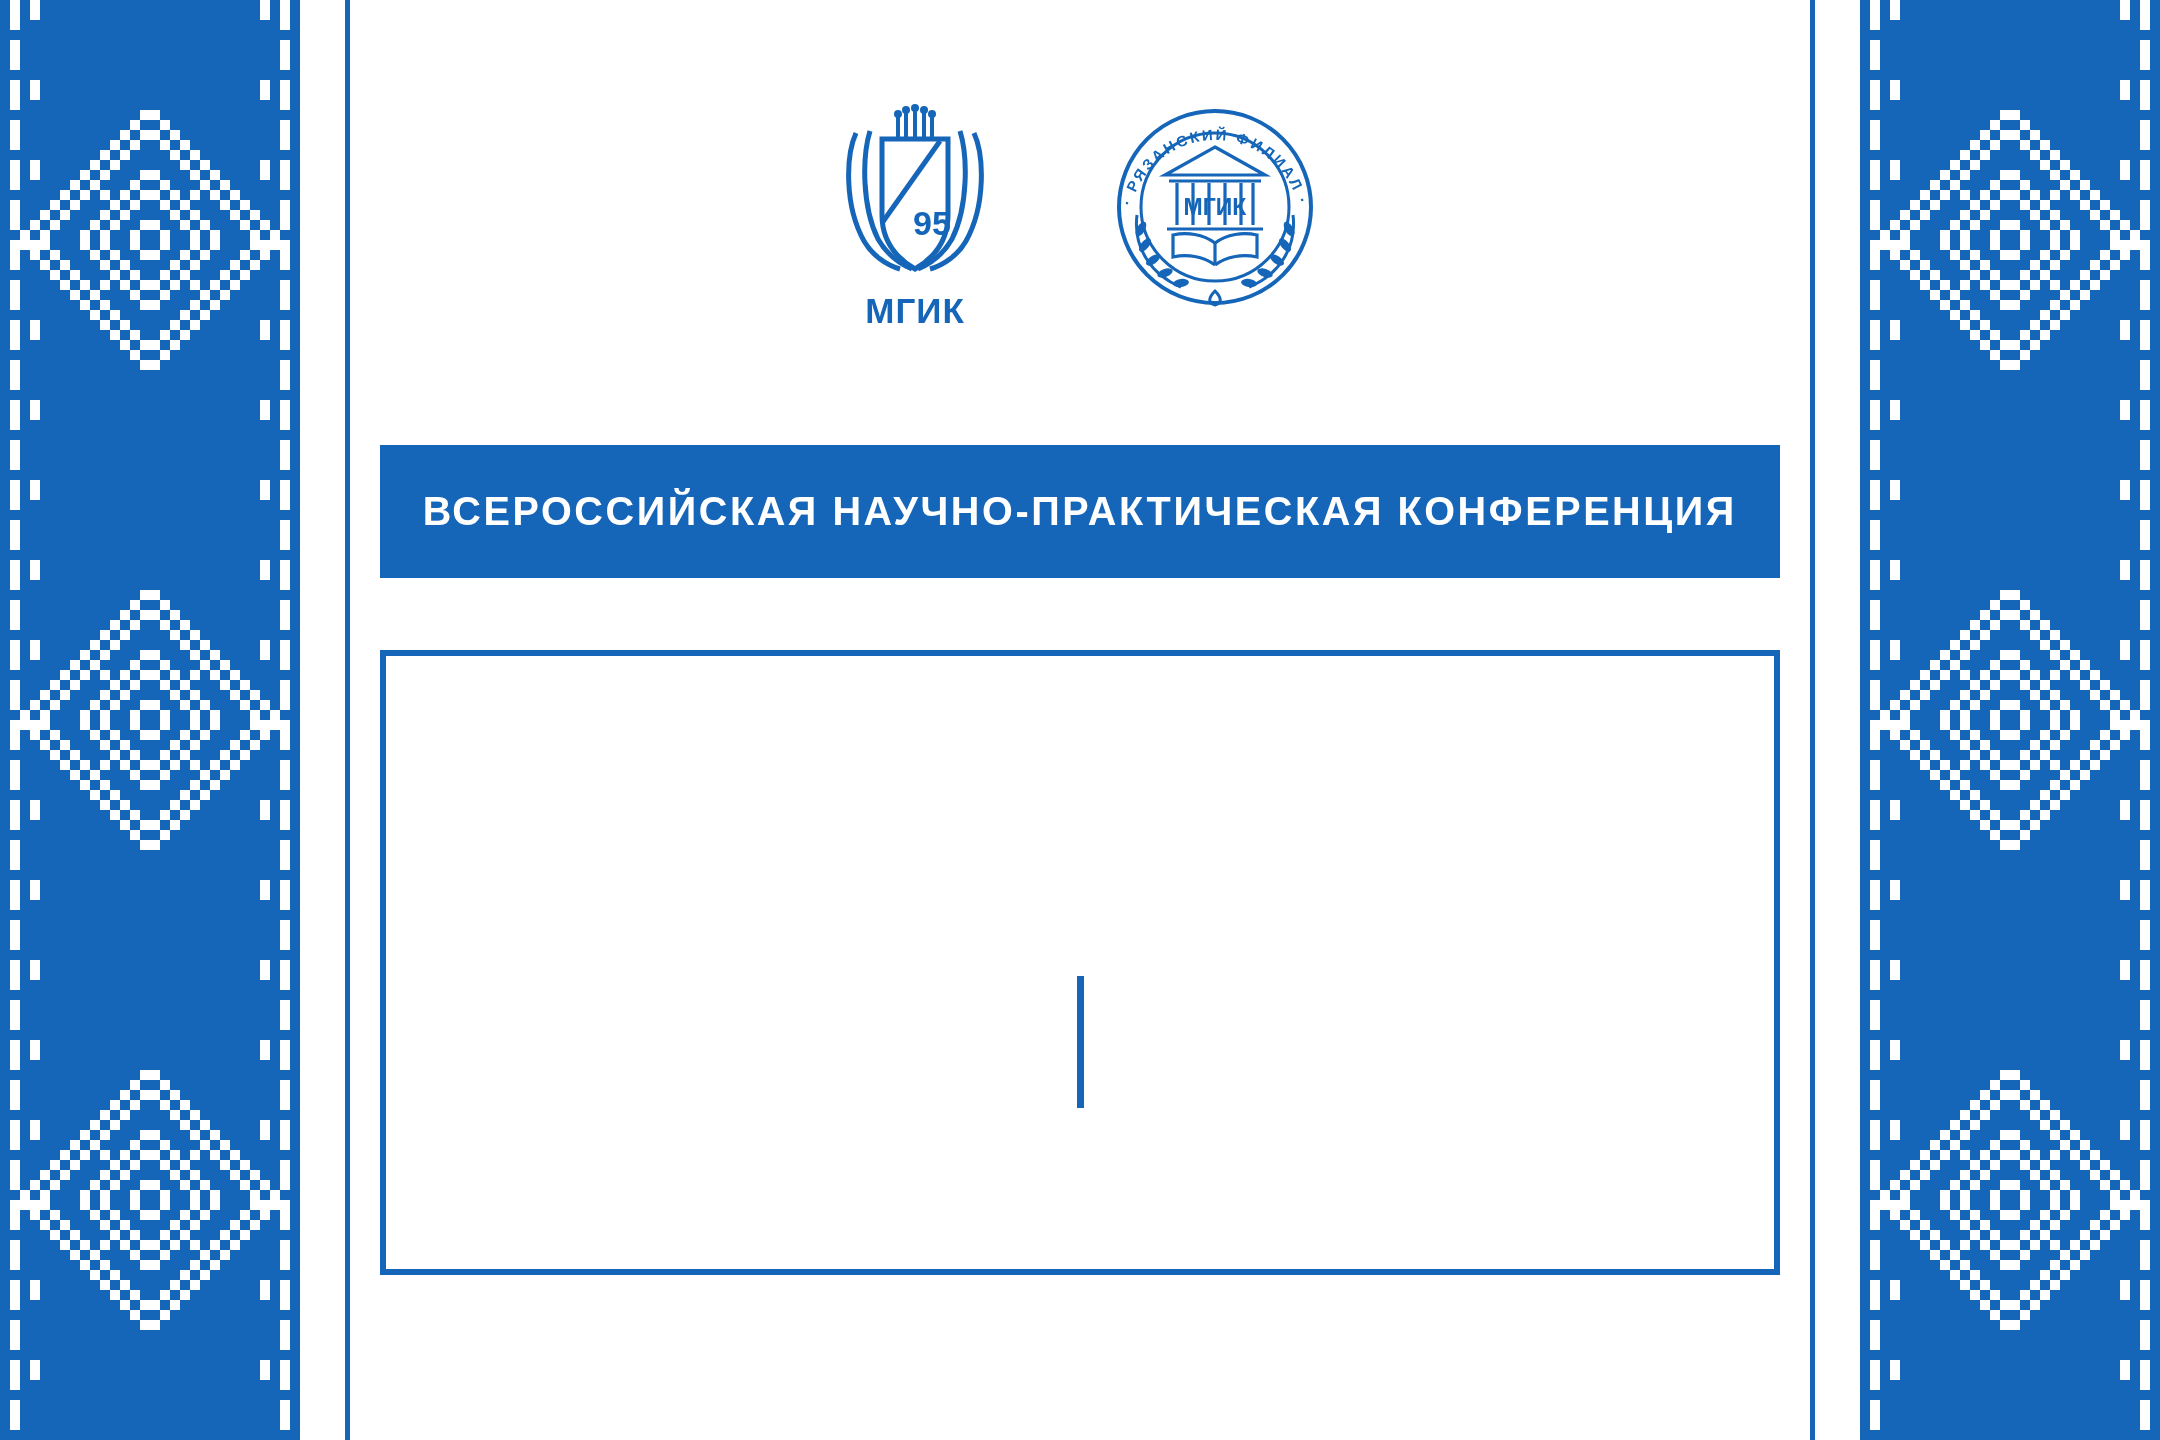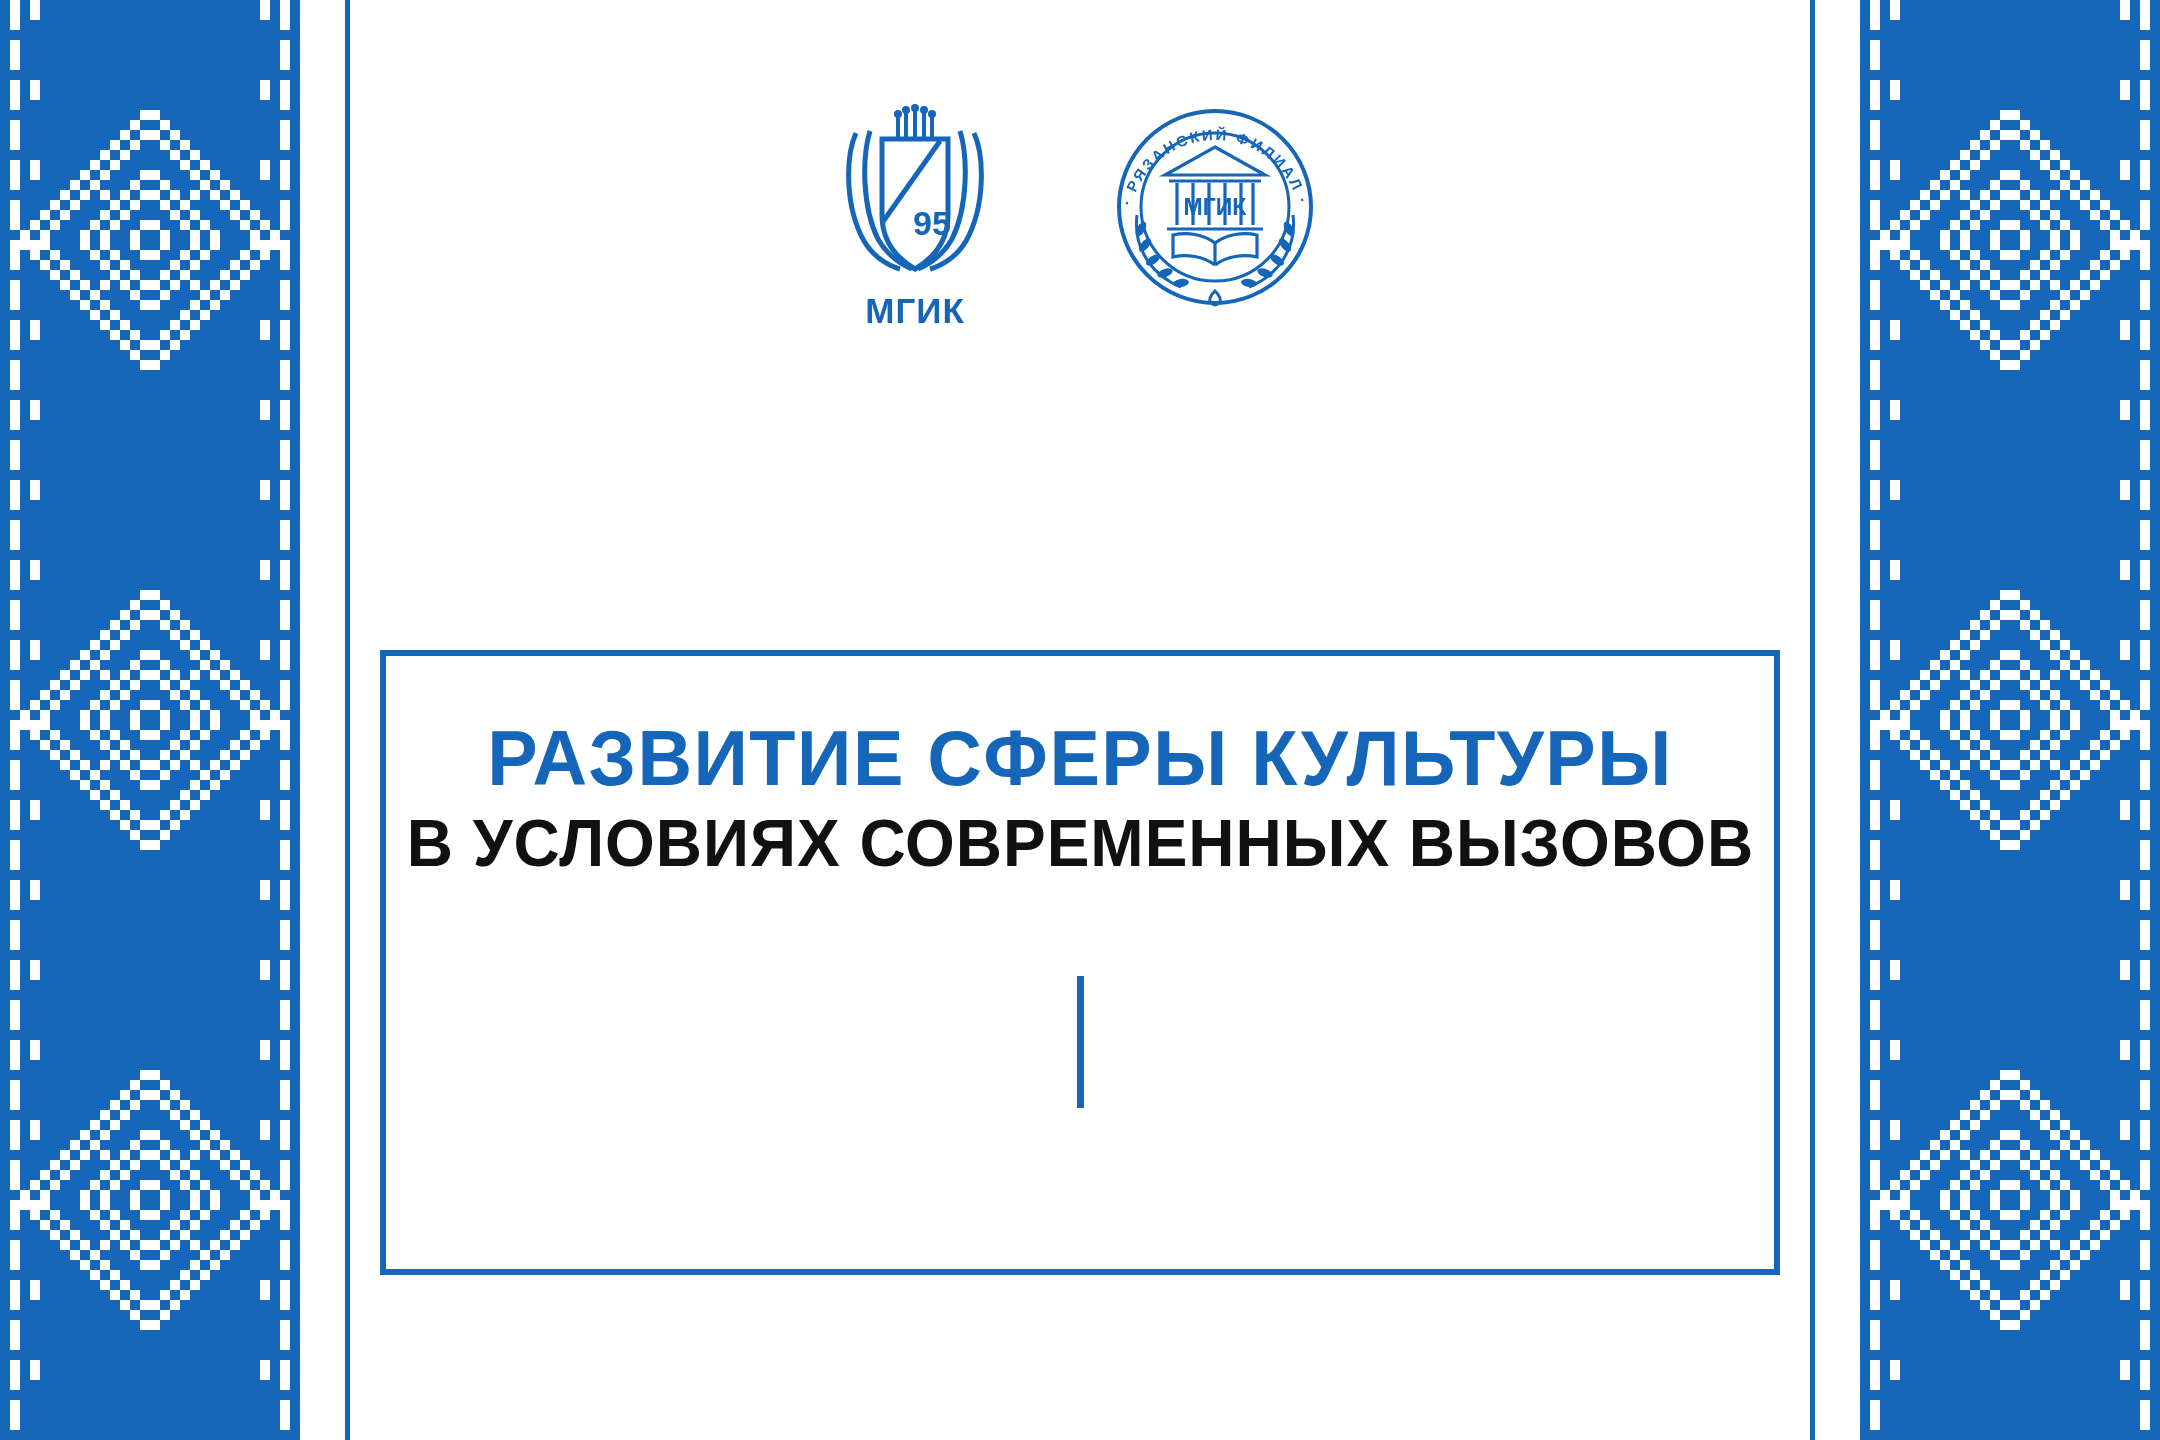--- a/index.html
+++ b/index.html
@@ -1795,27 +1795,26 @@
             <path d="M120 148 L120 170"></path>
           </g>
           <text x="120" y="120" text-anchor="middle" font-family="Liberation Sans, sans-serif" font-size="23" font-weight="700" fill="#1565b8">МГИК</text>
 
           <path d="M120 196 C114 202, 112 208, 120 210 C128 208, 126 202, 120 196 Z" fill="none" stroke="#1565b8" stroke-width="3"></path>
         </svg>
       </div>
 
     </div>
 
+    <div class="banner">
+      <div class="banner-text">ВСЕРОССИЙСКАЯ НАУЧНО-ПРАКТИЧЕСКАЯ КОНФЕРЕНЦИЯ</div>
+    </div>
 
     <div class="frame">
 
-      <div class="title-block">
-        <div class="title-line-1">РАЗВИТИЕ СФЕРЫ КУЛЬТУРЫ</div>
-        <div class="title-line-2">В УСЛОВИЯХ СОВРЕМЕННЫХ ВЫЗОВОВ</div>
-      </div>
 
       <div class="details">
 
 
         <div class="divider"></div>
 
 
       </div>
 
     </div>

